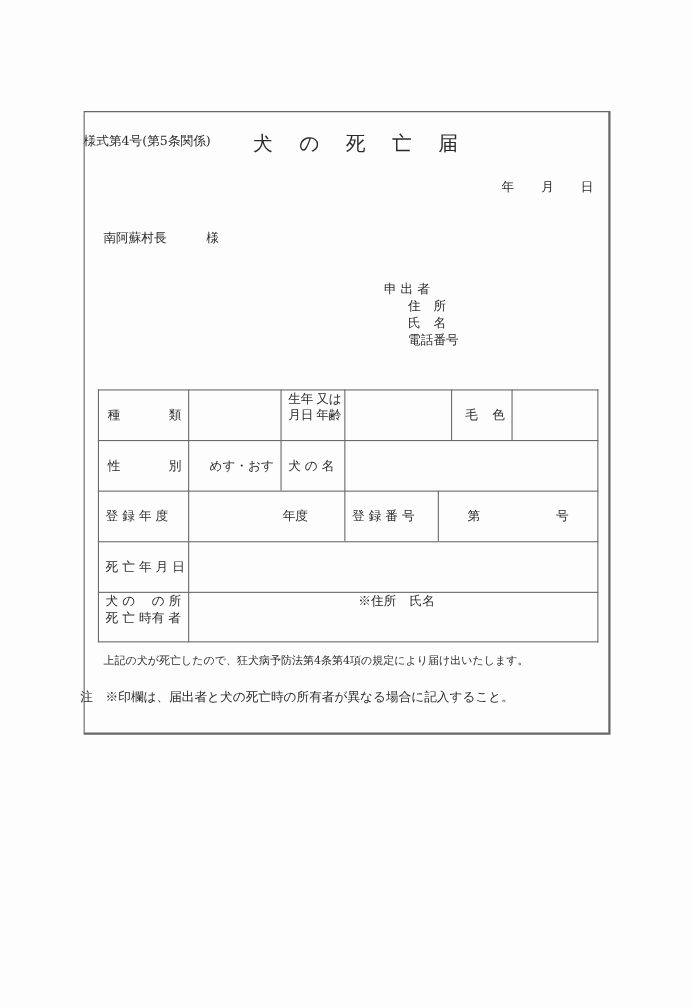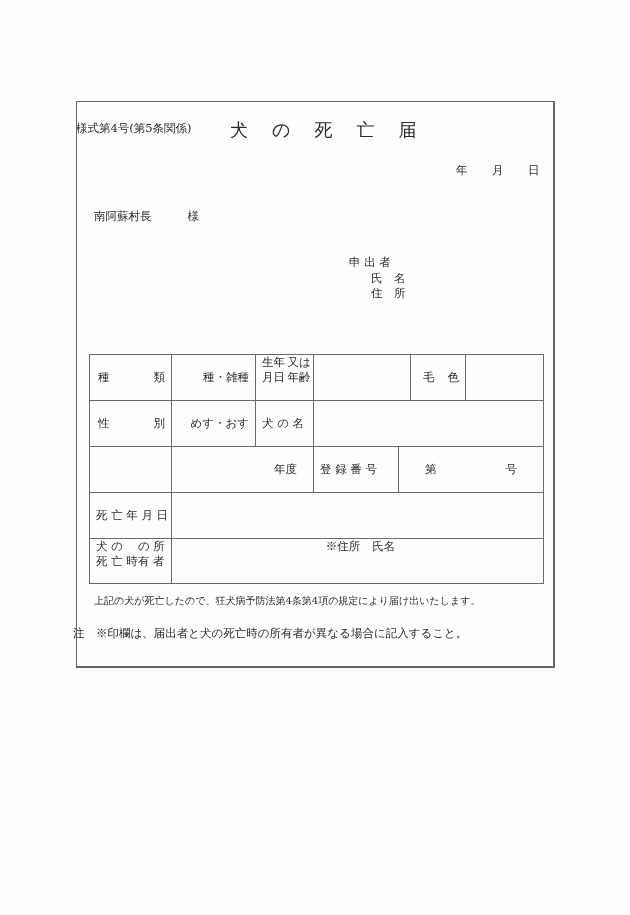--- a/index.html
+++ b/index.html
@@ -56,22 +56,23 @@
 <div class="abs date">
   <span style="width:36px">年</span><span style="width:36px">月</span><span>日</span>
 </div>
 
 <div class="abs addressee">
   <span>南阿蘇村長</span><span class="sama">様</span>
 </div>
 
 <div class="abs applicant">
   <div>申 出 者</div>
+  <div class="ind">住　所</div>
   <div class="ind">氏　名</div>
-  <div class="ind">住　所</div>
+  <div class="ind">電話番号</div>
 </div>
 
 <div class="grid">
 
   <div class="hl" style="left:0;top:0;width:455px"></div>
   <div class="hl" style="left:0;top:46px;width:455px"></div>
   <div class="hl" style="left:0;top:92px;width:455px"></div>
   <div class="hl" style="left:0;top:138px;width:455px"></div>
   <div class="hl" style="left:0;top:184px;width:455px"></div>
   <div class="hl" style="left:0;top:229px;width:455px"></div>
@@ -82,41 +83,41 @@
   <div class="vl" style="left:166px;top:0;height:92px"></div>
   <div class="vl" style="left:224px;top:0;height:138px"></div>
   <div class="vl" style="left:321px;top:0;height:46px"></div>
   <div class="vl" style="left:376px;top:0;height:46px"></div>
   <div class="vl" style="left:309px;top:92px;height:46px"></div>
 
   <div class="cell spread" style="left:1px;top:1px;width:81px;height:45px">
     <span>種</span>
       <span>類</span>
   </div>
-  <div class="cell right" style="left:83px;top:1px;width:83px;height:45px">種・雑種</div>
   <div class="cell two-line" style="left:167px;top:1px;width:57px;height:45px">
     <span>生年月日</span>
       <span>又は年齢</span>
   </div>
   <div class="cell" style="left:225px;top:1px;width:96px;height:45px"></div>
   <div class="cell spread" style="left:322px;top:1px;width:54px;height:45px;padding:0 6px 0 12px">
     <span>毛</span>
       <span>色</span>
   </div>
   <div class="cell" style="left:377px;top:1px;width:77px;height:45px"></div>
 
   <div class="cell spread" style="left:1px;top:47px;width:81px;height:45px">
     <span>性</span>
       <span>別</span>
   </div>
   <div class="cell right" style="left:83px;top:47px;width:83px;height:45px">めす・おす</div>
   <div class="cell" style="left:167px;top:47px;width:57px;height:45px;padding-left:6px">犬 の 名</div>
   <div class="cell" style="left:225px;top:47px;width:229px;height:45px"></div>
 
-  <div class="cell right" style="left:83px;top:93px;width:141px;height:45px;padding-right:16px">年度</div>
+  <div class="cell" style="left:1px;top:93px;width:81px;height:45px;padding-left:6px">登 録 年 度</div>
+  <div class="cell right" style="left:66px;top:93px;width:141px;height:45px;padding-right:16px">年度</div>
   <div class="cell" style="left:225px;top:93px;width:84px;height:45px;padding-left:6px">登 録 番 号</div>
   <div class="cell spread" style="left:310px;top:93px;width:144px;height:45px;padding:0 26px 0 26px">
     <span>第</span>
       <span>号</span>
   </div>
 
   <div class="cell" style="left:1px;top:139px;width:81px;height:45px;padding-left:6px">死 亡 年 月 日</div>
   <div class="cell" style="left:83px;top:139px;width:371px;height:45px"></div>
 
   <div class="cell two-line" style="left:83px;top:185px;width:371px;height:44px">

